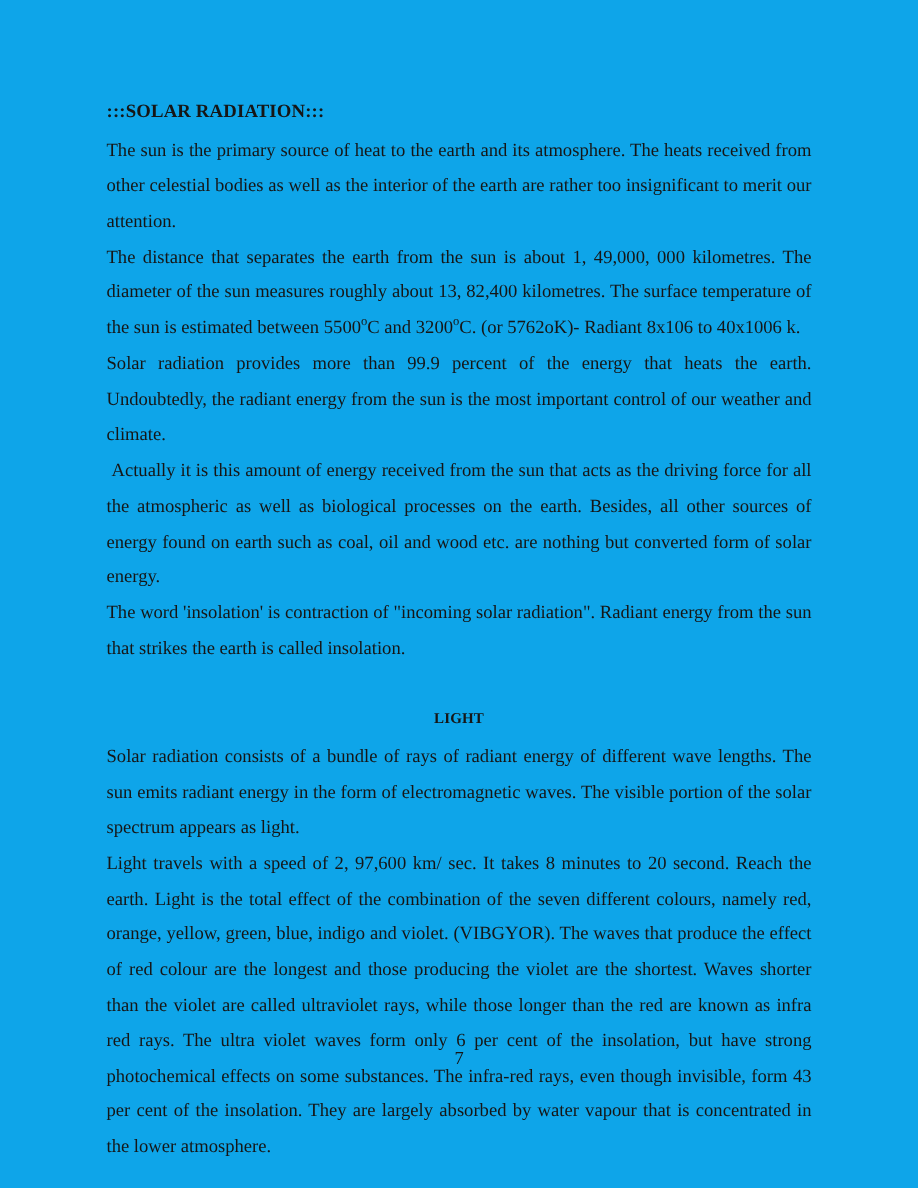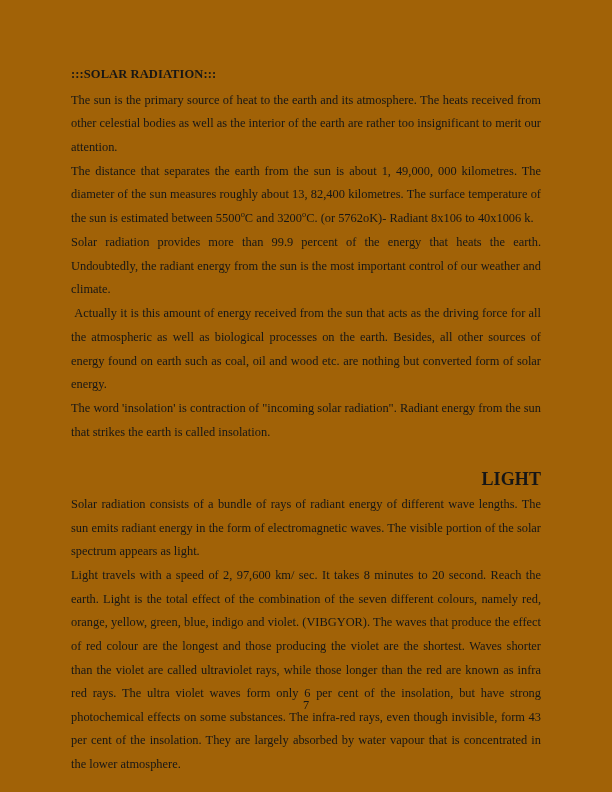--- a/index.html
+++ b/index.html
@@ -4,46 +4,46 @@
 <style>
   html, body {
     margin: 0;
     padding: 0;
     background: #ffffff;
   }
   .page {
     position: relative;
     width: 612px;
     height: 792px;
-    background: #a16207;
+    background: #0ea5e9;
     box-sizing: border-box;
     overflow: hidden;
     font-family: "Liberation Serif", "DejaVu Serif", serif;
     color: #161616;
   }
   .content {
     position: absolute;
     left: 71px;
     top: 63px;
     width: 470px;
   }
   .heading {
     font-size: 12.5px;
     font-weight: bold;
     line-height: 23.5px;
     margin: 0 0 2px 0;
     text-align: left;
     letter-spacing: 0.1px;
   }
   .heading-light {
-    font-size: 18px;
+    font-size: 10px;
     font-weight: bold;
     line-height: 23.5px;
     margin: 24px 0 1px 0;
-    text-align: right;
+    text-align: center;
     letter-spacing: 0.1px;
   }
   p.para {
     font-size: 12.4px;
     line-height: 23.6px;
     margin: 0 0 0.5px 0;
     text-align: justify;
     text-justify: inter-word;
     white-space: pre-wrap;
   }

